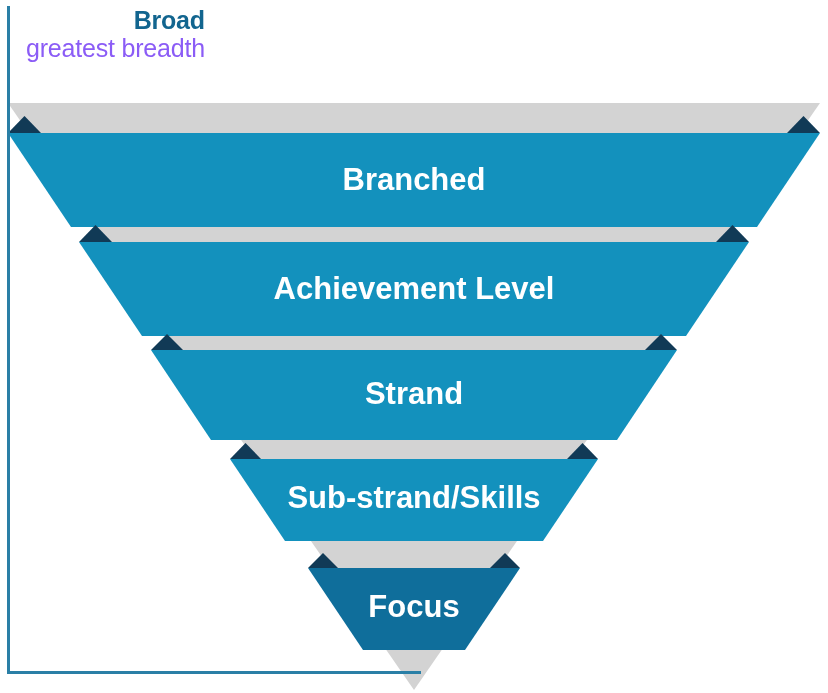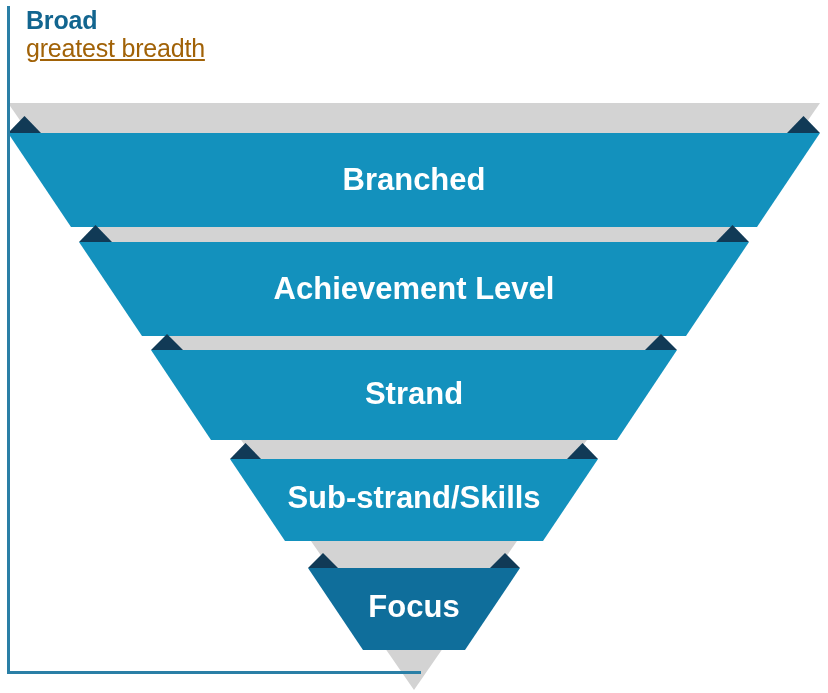--- a/index.html
+++ b/index.html
@@ -45,28 +45,28 @@
     font-weight: bold;
     font-size: 25px;
     color: #12658f;
     letter-spacing: -0.2px;
     white-space: nowrap;
   }
   .caption-sub {
     font-family: "Liberation Sans", sans-serif;
     font-weight: normal;
     font-size: 25px;
-    color: #a16207;
+    color: #8b5cf6;
     letter-spacing: -0.2px;
     white-space: nowrap;
-    text-decoration: underline;
   }
   #caption-top {
     left: 26px;
     top: 6px;
+    text-align: right;
   }
   #caption-bottom {
     left: 26px;
     top: 586px;
   }
   .bracket-line {
     position: absolute;
     background: #2a7fa6;
   }
   #bracket-vertical {

